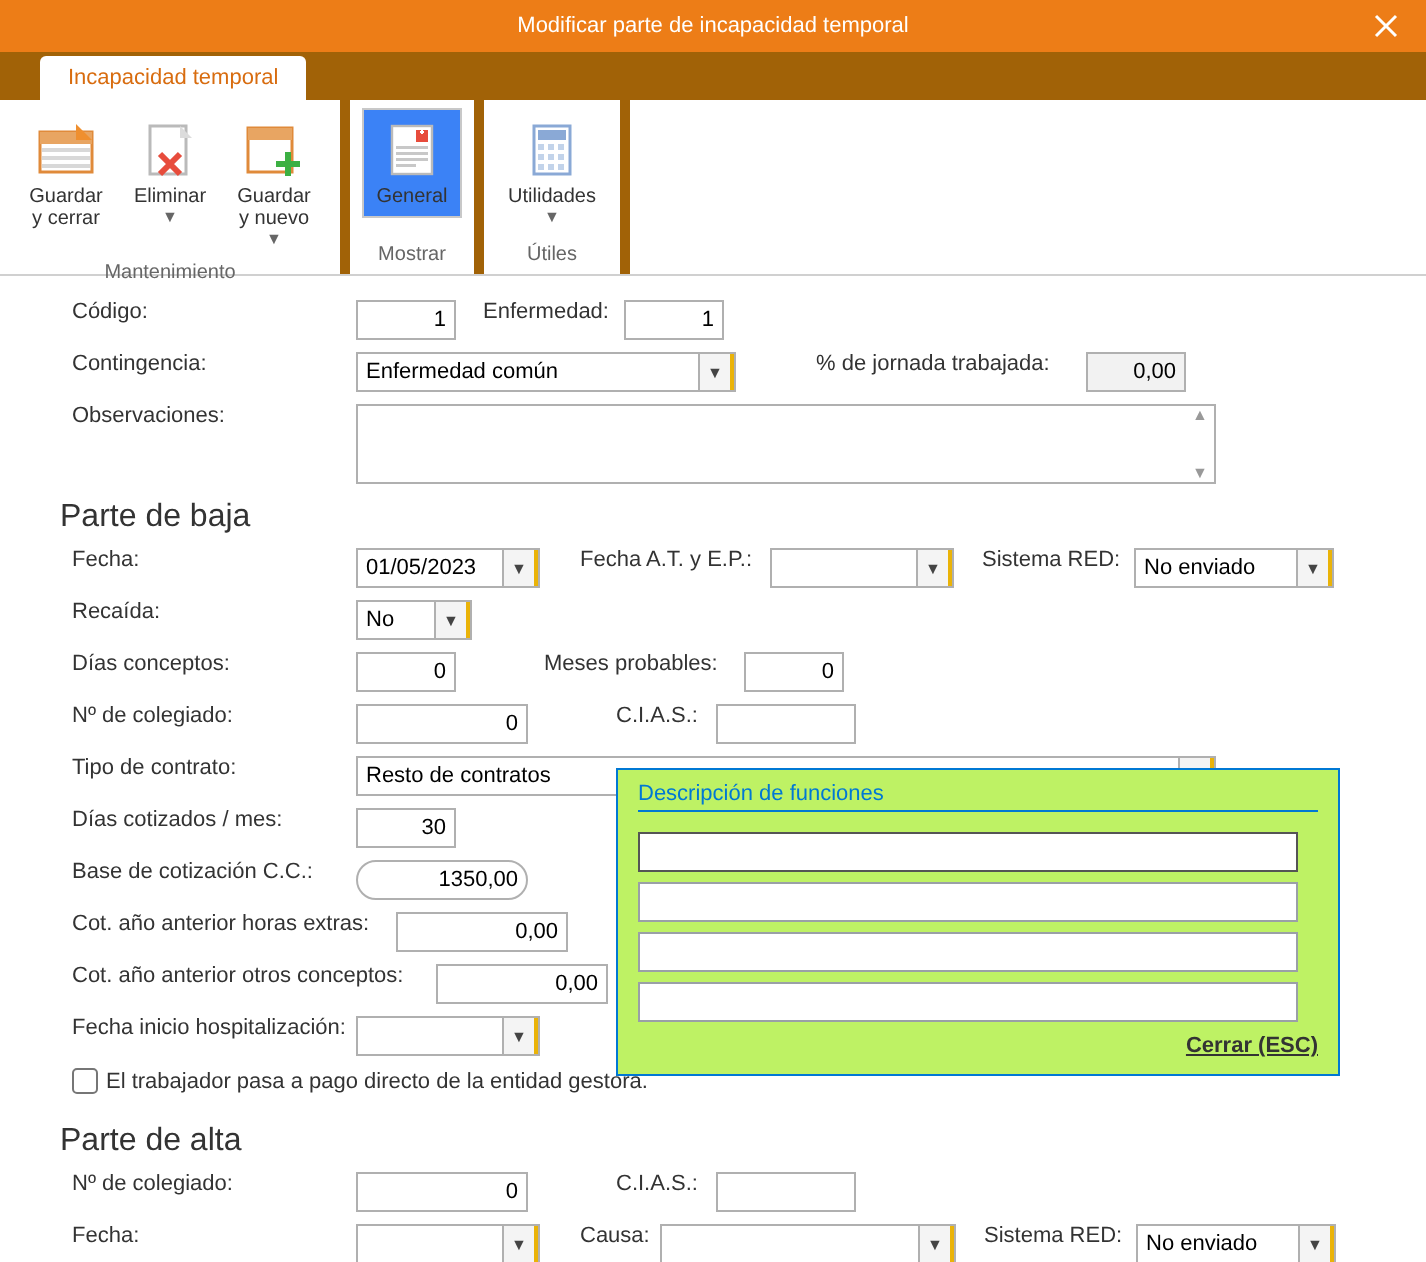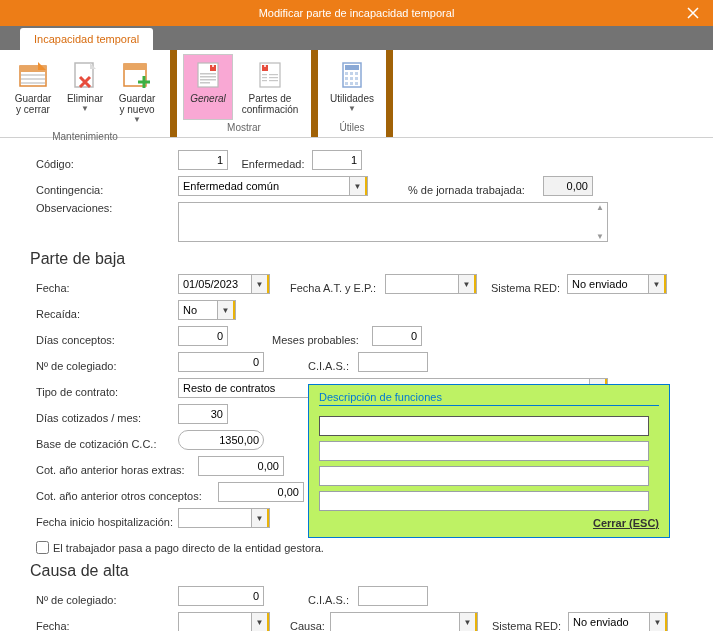--- a/index.html
+++ b/index.html
@@ -1,31 +1,31 @@
 <!DOCTYPE html>
 <html><head>
   <meta charset="utf-8">
   <style>
     * { box-sizing: border-box; margin: 0; padding: 0; }
     body { font-family: "Segoe UI", Tahoma, sans-serif; font-size: 11px; color: #333; width: 713px; height: 631px; overflow: hidden; }
     .titlebar { background: #ed7d17; color: #fff; height: 26px; display: flex; align-items: center; justify-content: center; position: relative; }
     .titlebar .close { position: absolute; right: 0; top: 0; width: 40px; height: 26px; display: flex; align-items: center; justify-content: center; font-size: 14px; cursor: pointer; }
-    .tabstrip { background: #737373; height: 24px; display: flex; align-items: flex-end; padding-left: 20px; }
+    .tabstrip { background: #a16207; height: 24px; display: flex; align-items: flex-end; padding-left: 20px; }
     .tab { background: #fff; padding: 5px 14px; border-top-left-radius: 3px; border-top-right-radius: 3px; font-size: 11px; color: #d86c0f; }
     .ribbon { background: #fff; border-bottom: 1px solid #d0d0d0; display: flex; height: 88px; }
-    .ribbon-group { border-right: 7px solid #a16207; padding: 4px 6px 2px 6px; display: flex; flex-direction: column; justify-content: space-between; }
+    .ribbon-group { border-right: 5px solid #a16207; padding: 4px 6px 2px 6px; display: flex; flex-direction: column; justify-content: space-between; }
     .ribbon-group-label { font-size: 10px; color: #666; text-align: center; padding: 2px 0; }
     .ribbon-buttons { display: flex; gap: 2px; }
     .ribbon-btn { width: 54px; display: flex; flex-direction: column; align-items: center; padding: 4px 2px; border: 1px solid transparent; cursor: pointer; }
-    .ribbon-btn.active { background: #f9a8d4; border: 1px solid #c8c8c8; font-style: italic; }
+    .ribbon-btn.active { background: #3b82f6; border: 1px solid #c8c8c8; }
     .ribbon-btn .icon { width: 32px; height: 32px; display: flex; align-items: center; justify-content: center; margin-bottom: 2px; }
     .ribbon-btn .lbl { font-size: 10px; text-align: center; line-height: 11px; }
     .ribbon-btn .chevron { font-size: 8px; color: #666; }
     .content { padding: 12px 18px; }
-    .row { display: flex; align-items: flex-end; margin-bottom: 6px; min-height: 20px; }
+    .row { display: flex; align-items: flex-start; margin-bottom: 6px; min-height: 20px; }
     .lbl { font-size: 11px; color: #333; }
     .lbl.col1 { width: 160px; padding-left: 18px; }
     .section-header { font-size: 16px; color: #333; margin: 8px 0 6px 0; padding-left: 12px; }
     input.fld, select.fld, textarea.fld { border: 1px solid #b0b0b0; font-family: inherit; font-size: 11px; padding: 1px 4px; height: 20px; }
     input.fld.num { text-align: right; }
     input.fld[readonly].name { border: none; background: transparent; }
     .combo { display: inline-flex; border: 1px solid #b0b0b0; height: 20px; align-items: stretch; background: #eab308; }
     .combo input { border: none; font-family: inherit; font-size: 11px; padding: 1px 4px; }
     .combo .btn { width: 16px; border-left: 1px solid #b0b0b0; display: flex; align-items: center; justify-content: center; background: #f4f4f4; cursor: pointer; font-size: 8px; color: #444; }
     .observ { width: 430px; height: 40px; border: 1px solid #b0b0b0; position: relative; display: flex; }
@@ -109,37 +109,20 @@
               <rect x="15" y="5" width="6" height="6" fill="#e74c3c"></rect>
               <path d="M17 6 L19 6 M18 5 L18 7" stroke="#fff" stroke-width="1"></path>
               <rect x="5" y="13" width="16" height="1.5" fill="#c8c8c8"></rect>
               <rect x="5" y="16" width="16" height="1.5" fill="#c8c8c8"></rect>
               <rect x="5" y="19" width="16" height="1.5" fill="#c8c8c8"></rect>
               <rect x="5" y="22" width="10" height="1.5" fill="#c8c8c8"></rect>
             </svg>
         </div>
         <div class="lbl">General</div>
       </div>
-      <div class="ribbon-btn" style="width:70px;">
-        <div class="icon">
-          <svg width="26" height="30" viewBox="0 0 26 30">
-              <rect x="3" y="3" width="20" height="24" fill="#fff" stroke="#bababa" stroke-width="1.2"></rect>
-              <rect x="5" y="5" width="6" height="6" fill="#e74c3c"></rect>
-              <path d="M7 6 L9 6 M8 5 L8 7" stroke="#fff" stroke-width="1"></path>
-              <rect x="5" y="14" width="5" height="1.2" fill="#c8c8c8"></rect>
-              <rect x="12" y="14" width="9" height="1.2" fill="#c8c8c8"></rect>
-              <rect x="5" y="17" width="5" height="1.2" fill="#c8c8c8"></rect>
-              <rect x="12" y="17" width="9" height="1.2" fill="#c8c8c8"></rect>
-              <rect x="5" y="20" width="5" height="1.2" fill="#c8c8c8"></rect>
-              <rect x="12" y="20" width="9" height="1.2" fill="#c8c8c8"></rect>
-            </svg>
-        </div>
-        <div class="lbl" style="white-space:pre-line;">Partes de
-confirmación</div>
-      </div>
     </div>
     <div class="ribbon-group-label">Mostrar</div>
   </div>
 
   <div class="ribbon-group">
     <div class="ribbon-buttons">
       <div class="ribbon-btn" style="width:56px;">
         <div class="icon">
           <svg width="26" height="30" viewBox="0 0 26 30">
               <rect x="4" y="3" width="18" height="24" fill="#fff" stroke="#8aa9d6" stroke-width="1.5"></rect>
@@ -277,21 +260,21 @@
     </div>
   </div>
 
   <div class="row">
     <span style="padding-left:18px;display:inline-flex;align-items:center;">
       <input type="checkbox" class="chk" style="">
       <span class="lbl">El trabajador pasa a pago directo de la entidad gestora.</span>
     </span>
   </div>
 
-  <div class="section-header">Causa de alta</div>
+  <div class="section-header">Parte de alta</div>
 
   <div class="row">
     <span class="lbl col1">Nº de colegiado:</span>
     <input class="fld num" style="width: 86px;" value="0">
     <span style="width:44px;"></span>
     <span class="lbl" style="width:50px;">C.I.A.S.:</span>
     <input class="fld" style="width: 70px;" value="">
   </div>
 
   <div class="row">

